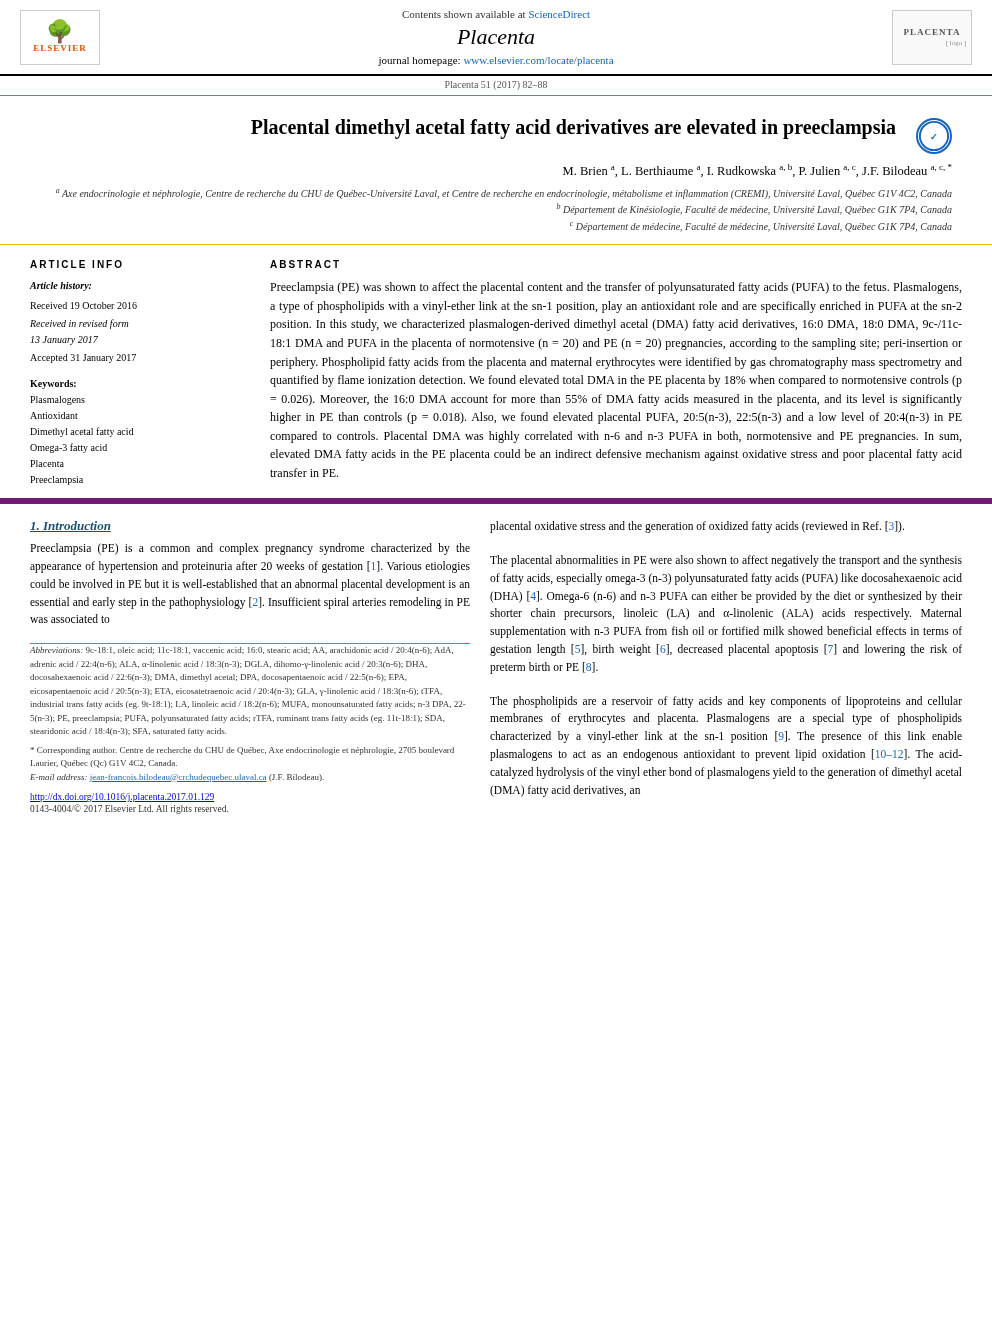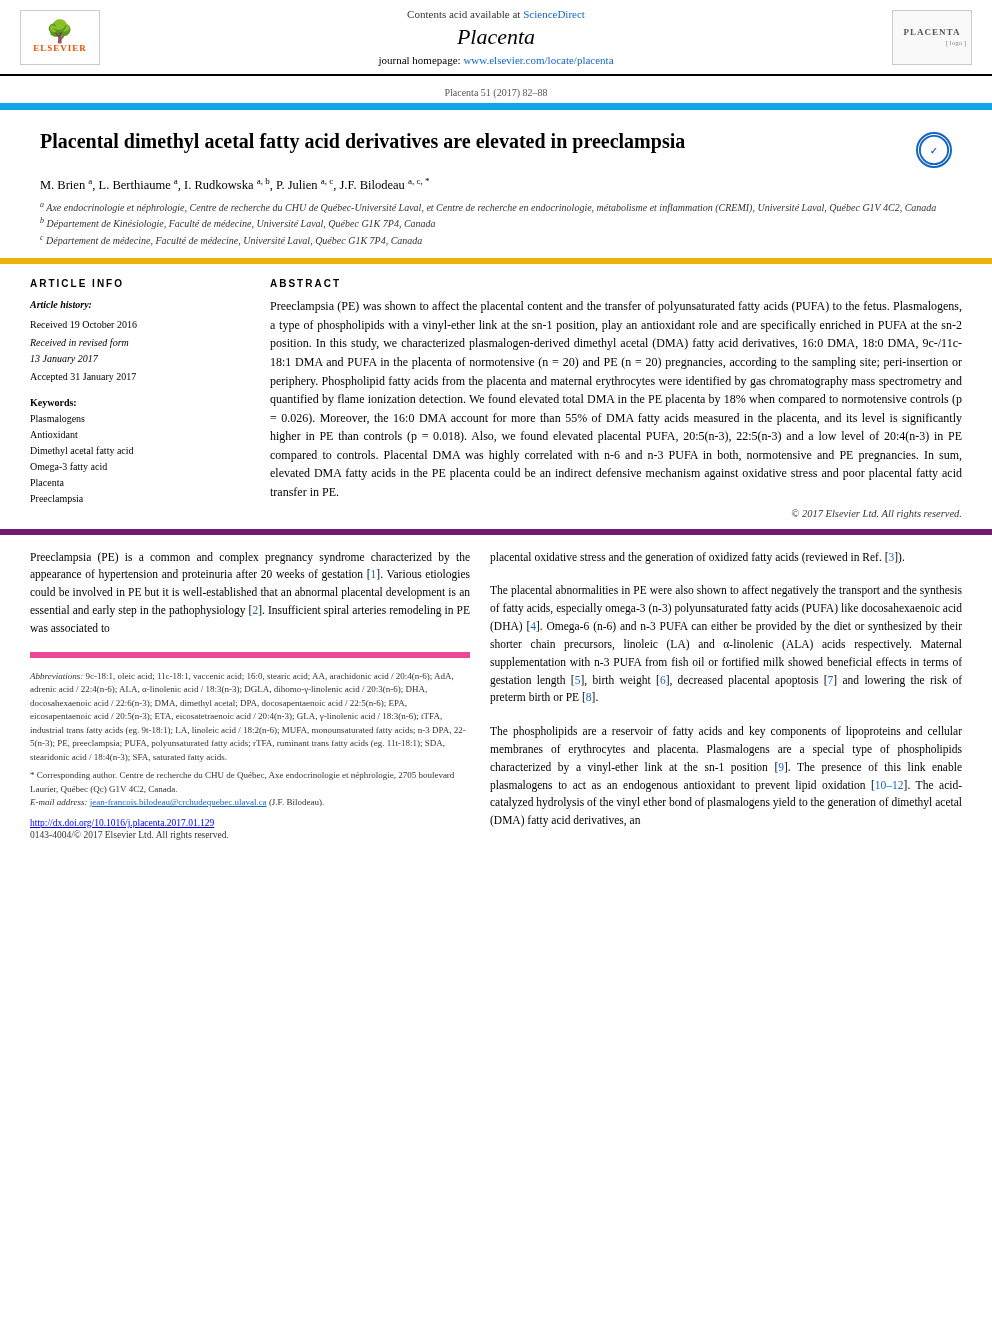--- a/index.html
+++ b/index.html
@@ -93,28 +93,29 @@
     .placenta-logo-title {
       font-size: 9px;
       font-weight: bold;
       letter-spacing: 1px;
     }
 
     .doi-bar {
       text-align: center;
       font-size: 10px;
       color: #555;
-      padding: 11px 0 5px 0;
-      border-bottom: 7px solid #0ea5e9;
+      padding: 3px 0 5px 0;
+      border-bottom: 1px solid #0ea5e9;
     }
 
     
     .article-header {
       padding: 18px 40px 10px 40px;
-      border-bottom: 6px solid #eab308;
+      border-bottom: 1px solid #eab308;
+      text-align: right;
     }
     .article-title-row {
       display: flex;
       align-items: flex-start;
       justify-content: space-between;
     }
     .article-title {
       font-size: 20px;
       font-weight: bold;
       line-height: 1.3;
@@ -256,23 +257,23 @@
       font-size: 11.5px;
       line-height: 1.55;
       text-align: justify;
     }
     .body-text a, .ref-link {
       color: #1565c0;
       text-decoration: none;
     }
 
     .footnotes-section {
-      border-top: 6px solid #ec4899;
+      border-top: 1px solid #ec4899;
       margin-top: 14px;
-      padding-top: 12px;
+      padding-top: 0;
     }
     .footnote-text {
       font-size: 9px;
       line-height: 1.5;
       color: #333;
     }
     .footnote-text a {
       color: #1565c0;
     }
 
@@ -292,21 +293,21 @@
 
 <div class="journal-header">
   <div class="elsevier-logo">
     <div class="elsevier-logo-box">
       <div class="elsevier-tree">🌳</div>
       <div class="elsevier-text">ELSEVIER</div>
     </div>
   </div>
   <div class="journal-center">
     <div class="sciencedirect-link">
-      <span>Contents acid available at</span>
+      <span>Contents shown available at</span>
       <a href="#">ScienceDirect</a>
     </div>
     <div class="journal-name-header">Placenta</div>
     <div class="journal-homepage">
       <span>journal homepage:</span>
       <a href="#">www.elsevier.com/locate/placenta</a>
     </div>
   </div>
   <div class="placenta-logo-box">
     <div class="placenta-logo-title">PLACENTA</div>
@@ -358,26 +359,26 @@
         Dimethyl acetal fatty acid<br>
         Omega-3 fatty acid<br>
         Placenta<br>
         Preeclampsia
       </div>
     </div>
   </div>
   <div class="right-col">
     <div class="section-label">ABSTRACT</div>
     <div class="abstract-text">Preeclampsia (PE) was shown to affect the placental content and the transfer of polyunsaturated fatty acids (PUFA) to the fetus. Plasmalogens, a type of phospholipids with a vinyl-ether link at the sn-1 position, play an antioxidant role and are specifically enriched in PUFA at the sn-2 position. In this study, we characterized plasmalogen-derived dimethyl acetal (DMA) fatty acid derivatives, 16:0 DMA, 18:0 DMA, 9c-/11c-18:1 DMA and PUFA in the placenta of normotensive (n = 20) and PE (n = 20) pregnancies, according to the sampling site; peri-insertion or periphery. Phospholipid fatty acids from the placenta and maternal erythrocytes were identified by gas chromatography mass spectrometry and quantified by flame ionization detection. We found elevated total DMA in the PE placenta by 18% when compared to normotensive controls (p = 0.026). Moreover, the 16:0 DMA account for more than 55% of DMA fatty acids measured in the placenta, and its level is significantly higher in PE than controls (p = 0.018). Also, we found elevated placental PUFA, 20:5(n-3), 22:5(n-3) and a low level of 20:4(n-3) in PE compared to controls. Placental DMA was highly correlated with n-6 and n-3 PUFA in both, normotensive and PE pregnancies. In sum, elevated DMA fatty acids in the PE placenta could be an indirect defensive mechanism against oxidative stress and poor placental fatty acid transfer in PE.</div>
-    <div class="copyright">© 2017 Elsevier Ltd. All rights reserved.</div>
   </div>
 </div>
 
 <div class="body-content">
   <div class="body-left">
+    <div class="section-heading">1. Introduction</div>
     <div class="body-text">
       Preeclampsia (PE) is a common and complex pregnancy syndrome characterized by the appearance of hypertension and proteinuria after 20 weeks of gestation [<a href="#" class="ref-link">1</a>]. Various etiologies could be involved in PE but it is well-established that an abnormal placental development is an essential and early step in the pathophysiology [<a href="#" class="ref-link">2</a>]. Insufficient spiral arteries remodeling in PE was associated to
     </div>
 
     <div class="footnotes-section">
       <div class="footnote-text">
         <span style="font-style:italic;">Abbreviations:</span> 9c-18:1, oleic acid; 11c-18:1, vaccenic acid; 16:0, stearic acid; AA, arachidonic acid / 20:4(n-6); AdA, adrenic acid / 22:4(n-6); ALA, α-linolenic acid / 18:3(n-3); DGLA, dihomo-γ-linolenic acid / 20:3(n-6); DHA, docosahexaenoic acid / 22:6(n-3); DMA, dimethyl acetal; DPA, docosapentaenoic acid / 22:5(n-6); EPA, eicosapentaenoic acid / 20:5(n-3); ETA, eicosatetraenoic acid / 20:4(n-3); GLA, γ-linolenic acid / 18:3(n-6); tTFA, industrial trans fatty acids (eg. 9t-18:1); LA, linoleic acid / 18:2(n-6); MUFA, monounsaturated fatty acids; n-3 DPA, 22-5(n-3); PE, preeclampsia; PUFA, polyunsaturated fatty acids; rTFA, ruminant trans fatty acids (eg. 11t-18:1); SDA, stearidonic acid / 18:4(n-3); SFA, saturated fatty acids.
       </div>
       <div class="footnote-text" style="margin-top:5px;">
         * Corresponding author. Centre de recherche du CHU de Québec, Axe endocrinologie et néphrologie, 2705 boulevard Laurier, Québec (Qc) G1V 4C2, Canada.

